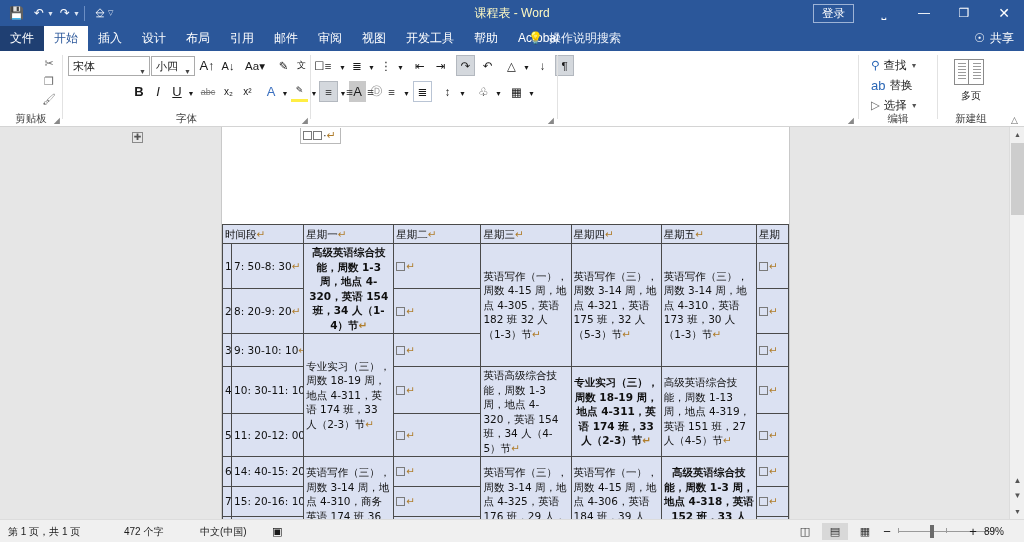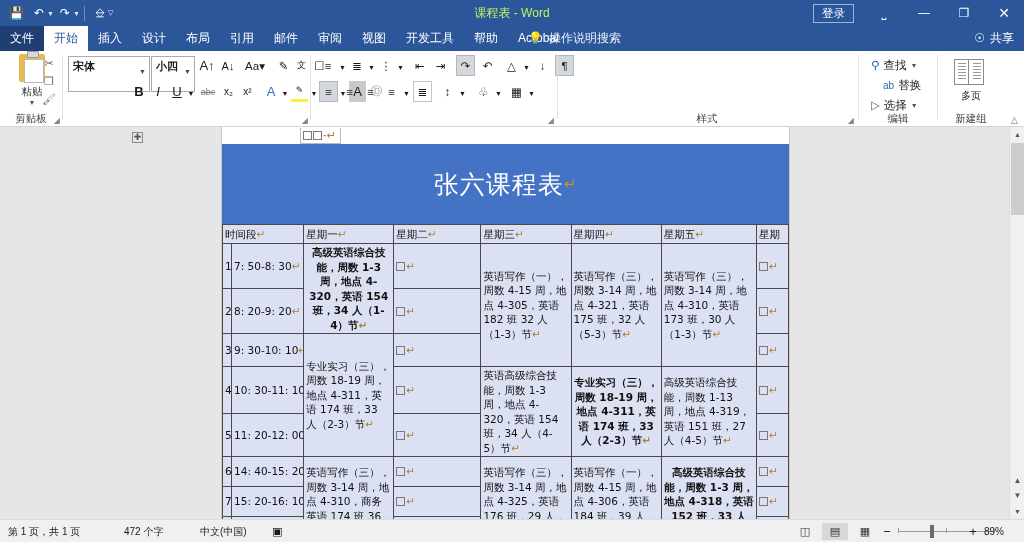--- a/index.html
+++ b/index.html
@@ -19,21 +19,21 @@
   }
   .qat { position: absolute; top: 0; left: 6px; height: 26px; display: flex; align-items: center; }
   .qat-btn {
     width: 22px; height: 22px; display: flex; align-items: center; justify-content: center;
     color: #ffffff; font-size: 12px; line-height: 1;
   }
   .qat-sep { width: 1px; height: 15px; background: #6b8ec4; margin: 0 4px; }
   .qat-caret { font-size: 7px; margin-left: -3px; color: #dbe4f2; }
   .win-title {
     position: absolute; left: 0; top: 0; width: 1024px; height: 26px;
-    text-align: center; line-height: 26px; font-size: 12px; color: #bef264;
+    text-align: center; line-height: 26px; font-size: 12px; color: #fef9c3;
   }
   .win-right { position: absolute; right: 0; top: 0; height: 26px; display: flex; align-items: center; }
   .signin {
     font-size: 11.5px; color: #ffffff; border: 1px solid #9db3d6;
     padding: 2px 8px; margin-right: 10px; line-height: 13px;
   }
   .win-btn {
     width: 40px; height: 26px; display: flex; align-items: center; justify-content: center;
     color: #ffffff; font-size: 12px;
   }
@@ -92,22 +92,22 @@
   .clip-lbl { font-size: 10.5px; color: #333; margin-top: 3px; }
   .clip-caret { font-size: 7px; color: #555; }
   .mini-ic {
     position: absolute; width: 18px; height: 17px; display: flex;
     align-items: center; justify-content: center; font-size: 11px; color: #6d6d6d;
   }
 
   
   .fontname, .fontsize {
     position: absolute; border: 1px solid #ababab; background: #fff;
-    height: 36px; font-size: 11px; color: #1a1a1a; padding: 0 14px 8px 4px;
-    line-height: 19px; overflow: hidden; white-space: nowrap; font-weight: bold;
+    height: 20px; font-size: 11px; color: #1a1a1a; padding: 0 14px 8px 4px;
+    line-height: 19px; overflow: hidden; white-space: nowrap;
   }
   .combo-caret { position: absolute; right: 3px; top: 5px; font-size: 7px; color: #444; }
   .rbtn {
     position: absolute; display: flex; align-items: center; justify-content: center;
     font-size: 11.5px; color: #1a1a1a; height: 21px;
   }
   .rbtn.sel { background: #d4d8dd; border: 1px solid #b3b8bf; }
 
   
   .edit-item {
@@ -249,25 +249,20 @@
     </div>
     <div class="share">
       <span>☉</span>
       <span>共享</span>
     </div>
   </div>
 
   <div class="ribbon">
 
     <div class="rgroup" style="left:0; width:62px;">
-      <div class="clip-paste">
-        <div class="clip-icon"></div>
-        <div class="clip-lbl">粘贴</div>
-        <div class="clip-caret">▼</div>
-      </div>
       <span class="mini-ic" style="left:40px; top:4px;">✂</span>
       <span class="mini-ic" style="left:40px; top:22px;">❐</span>
       <span class="mini-ic" style="left:40px; top:40px;">🖌</span>
       <div class="rgroup-label">剪贴板</div>
       <span class="dlg-launch" style="right:2px;">◢</span>
     </div>
     <div class="rsep" style="left:62px;"></div>
 
     <div class="rgroup" style="left:63px; width:247px;">
       <div class="fontname" style="left:5px; top:5px; width:82px;">
@@ -294,20 +289,21 @@
       <span class="rbtn" style="left:176px; top:30px; width:17px; font-size:10px;">x²</span>
       <span class="rbtn" style="left:200px; top:30px; width:16px; color:#3a6fbf; font-size:13px;">A</span>
       <span class="rbtn" style="left:217px; top:32px; width:10px; font-size:7px;">▼</span>
       <span class="rbtn" style="left:228px; top:30px; width:17px; font-size:9px; border-bottom:3px solid #ffee44;">✎</span>
       <span class="rbtn" style="left:246px; top:32px; width:10px; font-size:7px;">▼</span>
       <span class="rbtn" style="left:257px; top:30px; width:17px; font-size:13px; border-bottom:3px solid #d21c1c;">A</span>
       <span class="rbtn" style="left:275px; top:32px; width:10px; font-size:7px;">▼</span>
       <span class="rbtn" style="left:286px; top:30px; width:17px; font-size:13px; background:#c9c9c9;">A</span>
       <span class="rbtn" style="left:305px; top:30px; width:17px; color:#999;">Ⓓ</span>
 
+      <div class="rgroup-label">字体</div>
       <span class="dlg-launch" style="right:2px;">◢</span>
     </div>
     <div class="rsep" style="left:310px;"></div>
 
     <div class="rgroup" style="left:311px; width:245px;">
       <span class="rbtn" style="left:8px; top:4px; width:18px;">≡</span>
       <span class="rbtn" style="left:27px; top:6px; width:9px; font-size:7px;">▼</span>
       <span class="rbtn" style="left:37px; top:4px; width:18px;">≣</span>
       <span class="rbtn" style="left:56px; top:6px; width:9px; font-size:7px;">▼</span>
       <span class="rbtn" style="left:66px; top:4px; width:18px;">⋮</span>
@@ -333,33 +329,32 @@
       <span class="rbtn" style="left:183px; top:32px; width:9px; font-size:7px;">▼</span>
       <span class="rbtn" style="left:196px; top:30px; width:19px;">▦</span>
       <span class="rbtn" style="left:216px; top:32px; width:9px; font-size:7px;">▼</span>
 
       <span class="dlg-launch" style="right:2px;">◢</span>
     </div>
     <div class="rsep" style="left:557px;"></div>
 
     <div class="rgroup" style="left:558px; width:298px;">
 
-      <div class="rgroup-label">样式</div>
       <span class="dlg-launch" style="right:2px;">◢</span>
     </div>
     <div class="rsep" style="left:858px;"></div>
 
     <div class="rgroup" style="left:859px; width:78px;">
       <div class="edit-item" style="left:12px; top:5px;">
         <span style="color:#2a66b5;">⚲</span>
         <span>查找</span>
         <span style="font-size:7px; color:#555;">▼</span>
       </div>
       <div class="edit-item" style="left:12px; top:25px;">
-        <span style="color:#2a66b5; font-size:10px;margin-left:12px;">ab</span>
+        <span style="color:#2a66b5; font-size:13px;">ab</span>
         <span>替换</span>
       </div>
       <div class="edit-item" style="left:12px; top:45px;">
         <span style="color:#666;">▷</span>
         <span>选择</span>
         <span style="font-size:7px; color:#555;">▼</span>
       </div>
       <div class="rgroup-label">编辑</div>
     </div>
     <div class="rsep" style="left:937px;"></div>
@@ -377,23 +372,20 @@
 
   <div class="docarea">
     <div class="page">
 
       <div class="table-handle">✚</div>
 
       <div class="hdr-para">
         <span class="box-glyph"></span><span class="box-glyph"></span><span>·</span><span class="pilcrow">↵</span>
       </div>
 
-      <div class="banner">
-        <div class="banner-title"><span>张六课程表</span><span class="banner-pil">↵</span></div>
-      </div>
 
       <table class="sched">
         <colgroup>
           <col style="width:9px">
             <col style="width:72px">
             <col style="width:90px">
             <col style="width:87px">
           <col style="width:90px">
             <col style="width:90px">
             <col style="width:95px">

